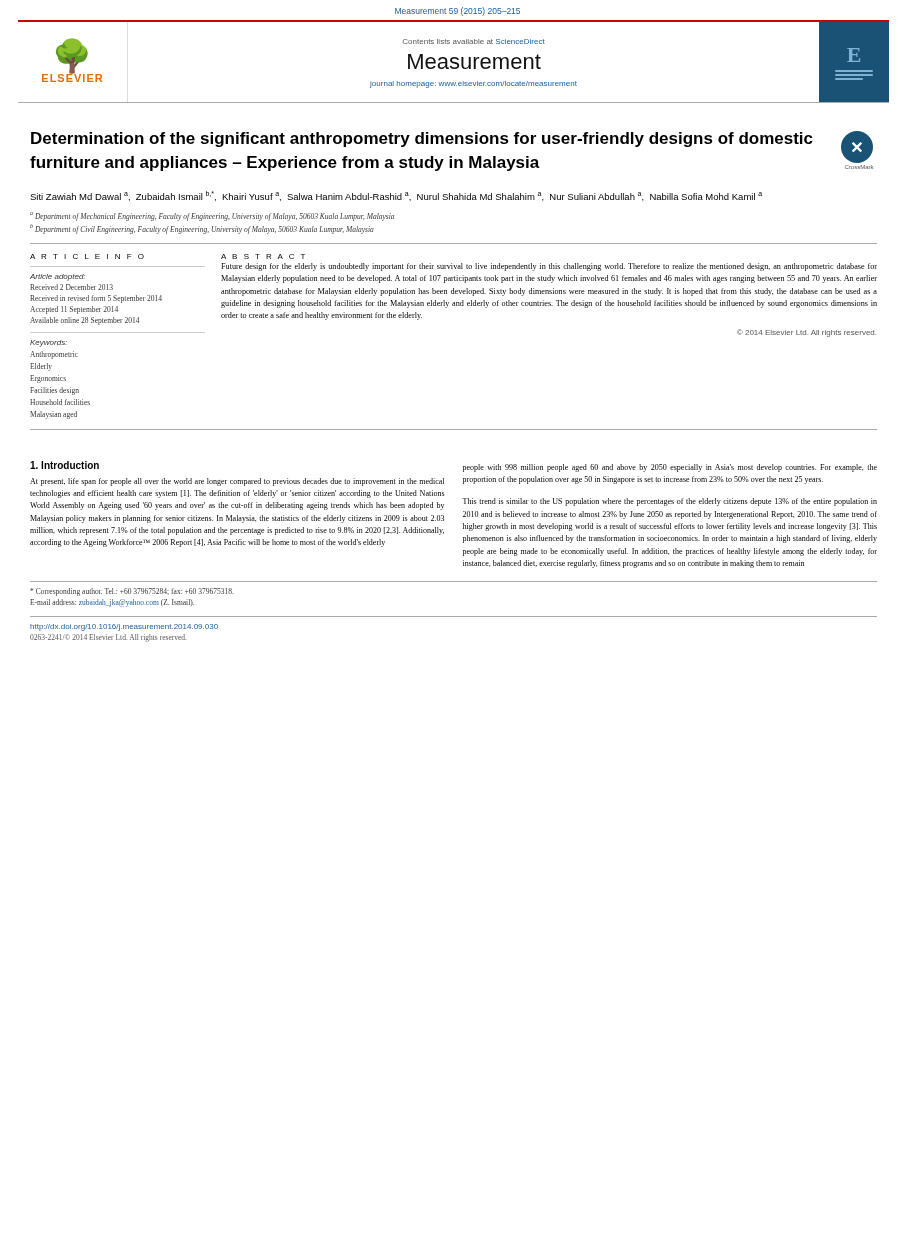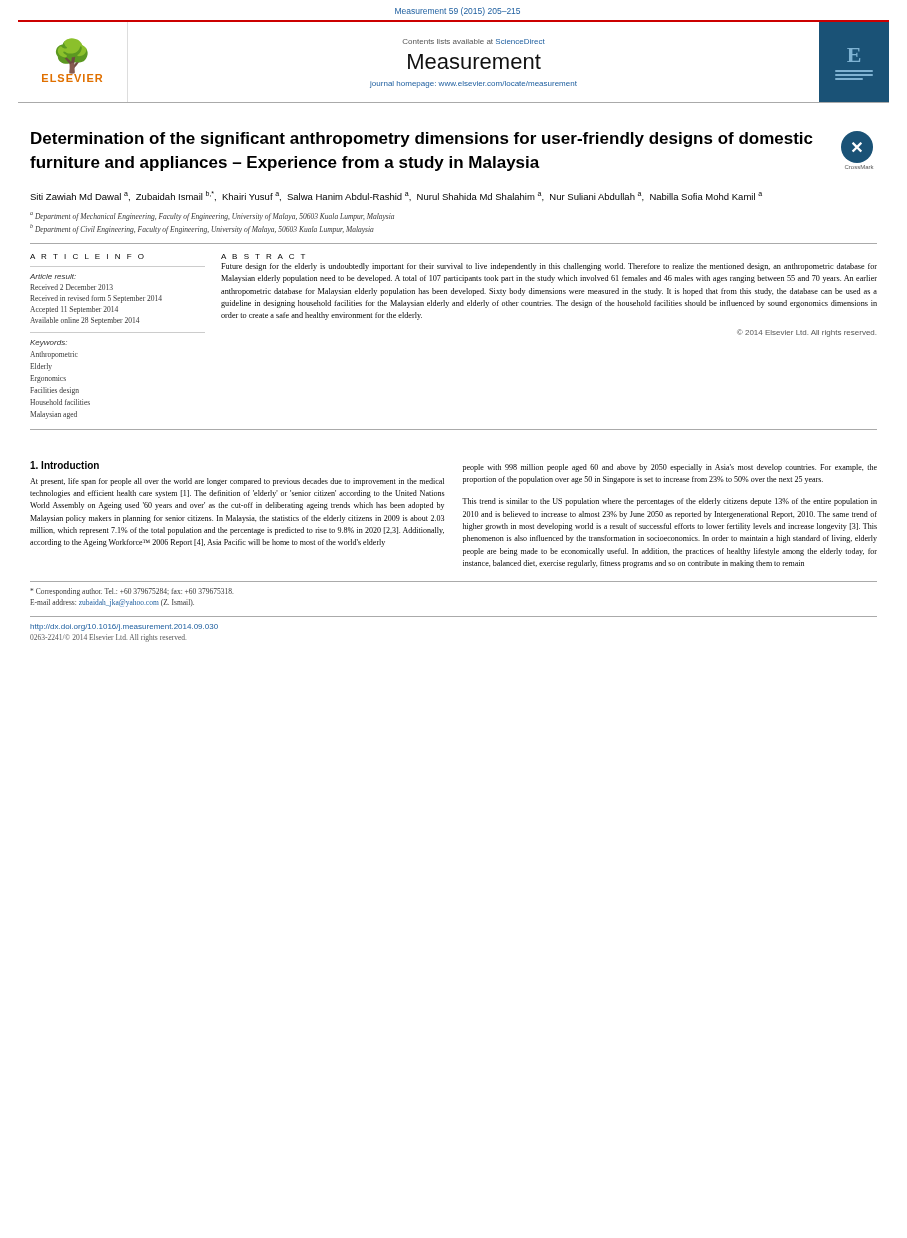--- a/index.html
+++ b/index.html
@@ -406,21 +406,21 @@
       </div>
     </div>
 
     <hr class="divider">
 
     <div class="two-col">
 
       <div class="col-left">
         <div class="section-label">A R T I C L E   I N F O</div>
         <hr class="info-divider">
-        <div class="info-subsection-title">Article result:</div>
+        <div class="info-subsection-title">Article adopted:</div>
         <div class="info-text">Received 2 December 2013</div>
         <div class="info-text">Received in revised form 5 September 2014</div>
         <div class="info-text">Accepted 11 September 2014</div>
         <div class="info-text">Available online 28 September 2014</div>
         <hr class="info-divider">
         <div class="info-subsection-title">Keywords:</div>
         <div class="keyword-item">Anthropometric</div>
         <div class="keyword-item">Elderly</div>
         <div class="keyword-item">Ergonomics</div>
         <div class="keyword-item">Facilities design</div>

